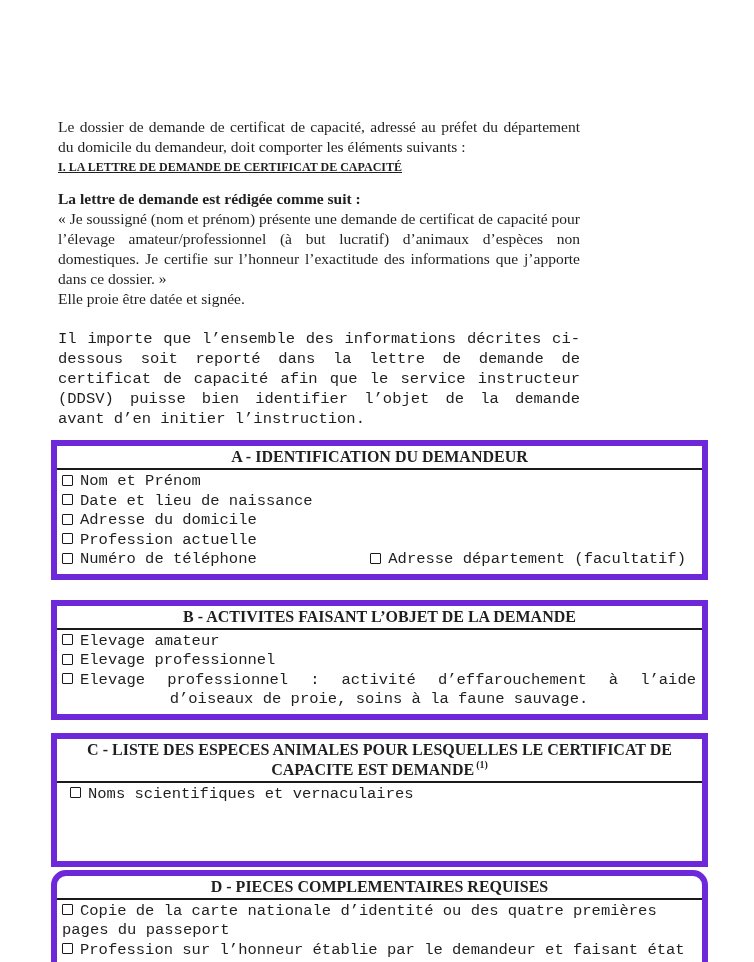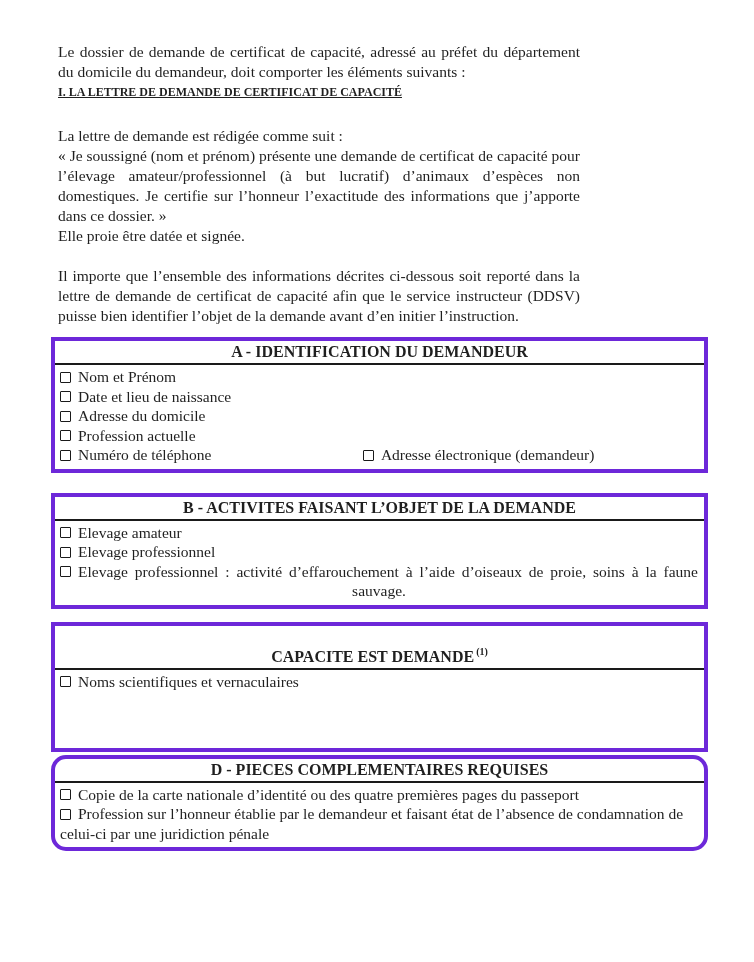--- a/index.html
+++ b/index.html
@@ -8,57 +8,57 @@
     height: 962px;
     background: #ffffff;
     font-family: "Liberation Serif", "DejaVu Serif", serif;
     color: #1f1f1f;
     overflow: hidden;
   }
   .page {
     box-sizing: border-box;
     width: 628px;
     height: 962px;
-    padding: 42px 48px 0 58px;
+    padding: 117px 48px 0 58px;
     font-size: 15.5px;
     line-height: 20px;
   }
   .just { text-align: justify; }
   p { margin: 0; }
   .doc-heading {
     font-weight: bold;
     text-decoration: underline;
     font-size: 12px;
     line-height: 20px;
     margin: 0;
   }
-  .lead { font-weight: normal; margin-top: 24px; }
-  .importance { margin-top: 20px; }
+  .lead { font-weight: bold; margin-top: 12px; }
+  .importance { margin-top: 20px; font-family: Liberation Mono, monospace; }
   .tbl {
     box-sizing: border-box;
     width: 657px;
     margin-left: -7px;
-    border: 4px solid #6d28d9;
+    border: 6px solid #6d28d9;
     background: #ffffff;
   }
   .tbl-a { margin-top: 11px; }
   .tbl-b { margin-top: 20px; }
   .tbl-c { margin-top: 13px; }
   .tbl-d { margin-top: 3px; border-radius: 15px; }
   .thead {
     border-bottom: 2px solid #1a1a1a;
     text-align: center;
     font-weight: bold;
     font-size: 16px;
     line-height: 20px;
     padding: 1px 4px;
   }
   .tbody { padding: 2px 6px 4px 5px; }
-  .tbody-c { min-height: 72px; }
-  .row { line-height: 19.5px; }
+  .tbody-c { min-height: 72px; margin-left: 8px; }
+  .row { line-height: 19.5px; font-family: Liberation Mono, monospace; }
   .cb {
     display: inline-block;
     width: 9px;
     height: 9px;
     border: 1.7px solid #1a1a1a;
     border-radius: 1px;
     margin-right: 7px;
     vertical-align: -0.5px;
   }
   .col1 { display: inline-block; width: 299px; }
@@ -84,37 +84,37 @@
 
   <div class="tbl tbl-a">
     <div class="thead">A - IDENTIFICATION DU DEMANDEUR</div>
     <div class="tbody">
       <div class="row"><span class="cb"></span><span>Nom et Prénom</span></div>
       <div class="row"><span class="cb"></span><span>Date et lieu de naissance</span></div>
       <div class="row"><span class="cb"></span><span>Adresse du domicile</span></div>
       <div class="row"><span class="cb"></span><span>Profession actuelle</span></div>
       <div class="row">
         <span class="col1"><span class="cb"></span><span>Numéro de téléphone</span></span>
-        <span><span class="cb"></span><span>Adresse électronique (demandeur)</span></span>
+        <span><span class="cb"></span><span>Adresse département (facultatif)</span></span>
       </div>
     </div>
   </div>
 
   <div class="tbl tbl-b">
     <div class="thead">B - ACTIVITES FAISANT L’OBJET DE LA DEMANDE</div>
     <div class="tbody">
       <div class="row"><span class="cb"></span><span>Elevage amateur</span></div>
       <div class="row"><span class="cb"></span><span>Elevage professionnel</span></div>
       <div class="row wrap-center"><span class="cb"></span><span>Elevage professionnel : activité d’effarouchement à l’aide d’oiseaux de proie, soins à la faune sauvage.</span></div>
     </div>
   </div>
 
   <div class="tbl tbl-c">
     <div class="thead">
-      <br>
+      <span>C - LISTE DES ESPECES ANIMALES POUR LESQUELLES LE CERTIFICAT DE</span><br>
       <span>CAPACITE EST DEMANDE</span><sup>(1)</sup>
     </div>
     <div class="tbody tbody-c">
       <div class="row"><span class="cb"></span><span>Noms scientifiques et vernaculaires</span></div>
     </div>
   </div>
 
   <div class="tbl tbl-d">
     <div class="thead">D - PIECES COMPLEMENTAIRES REQUISES</div>
     <div class="tbody">

